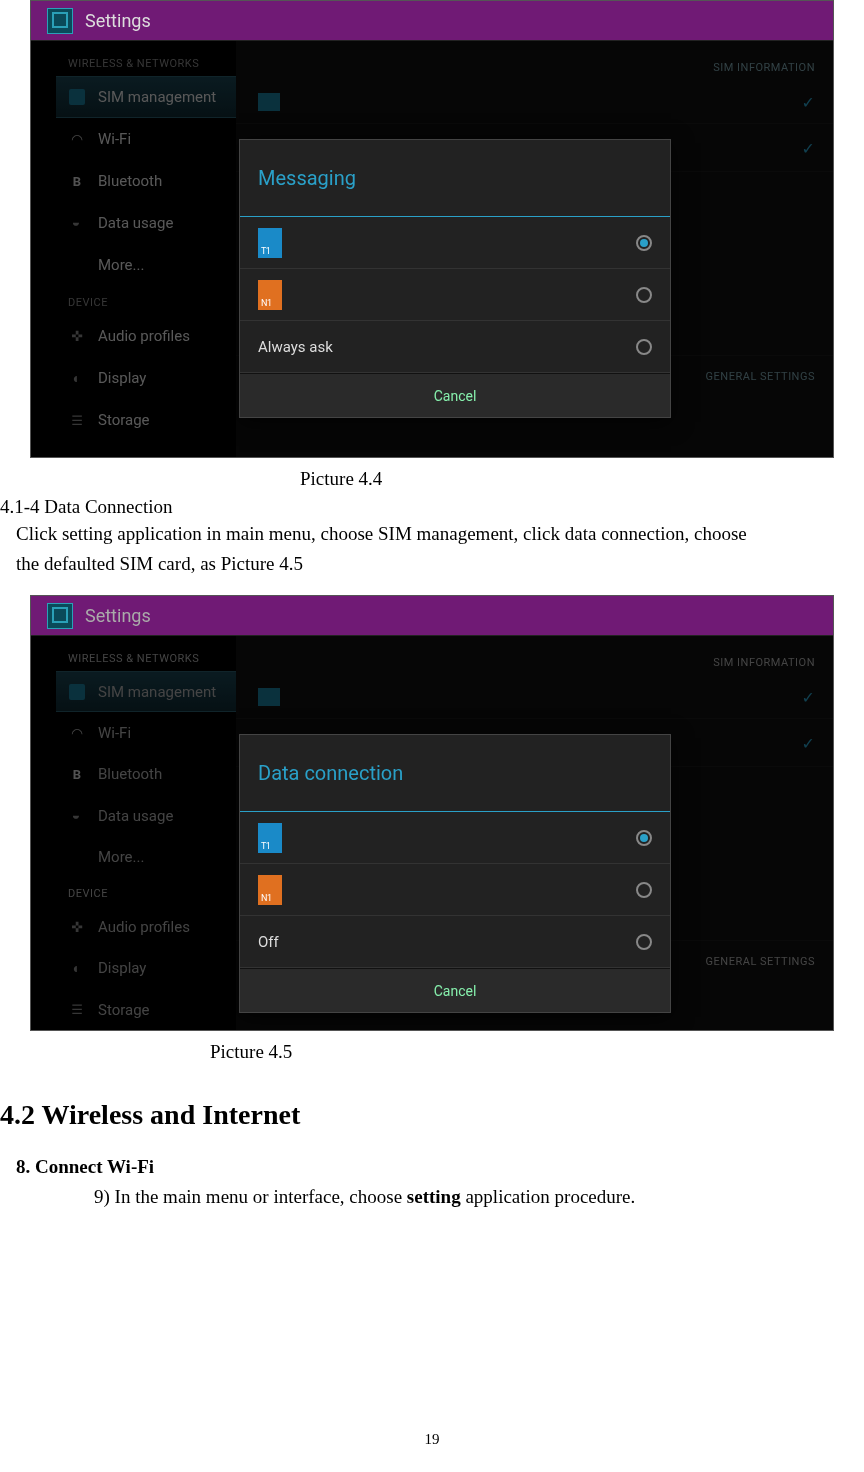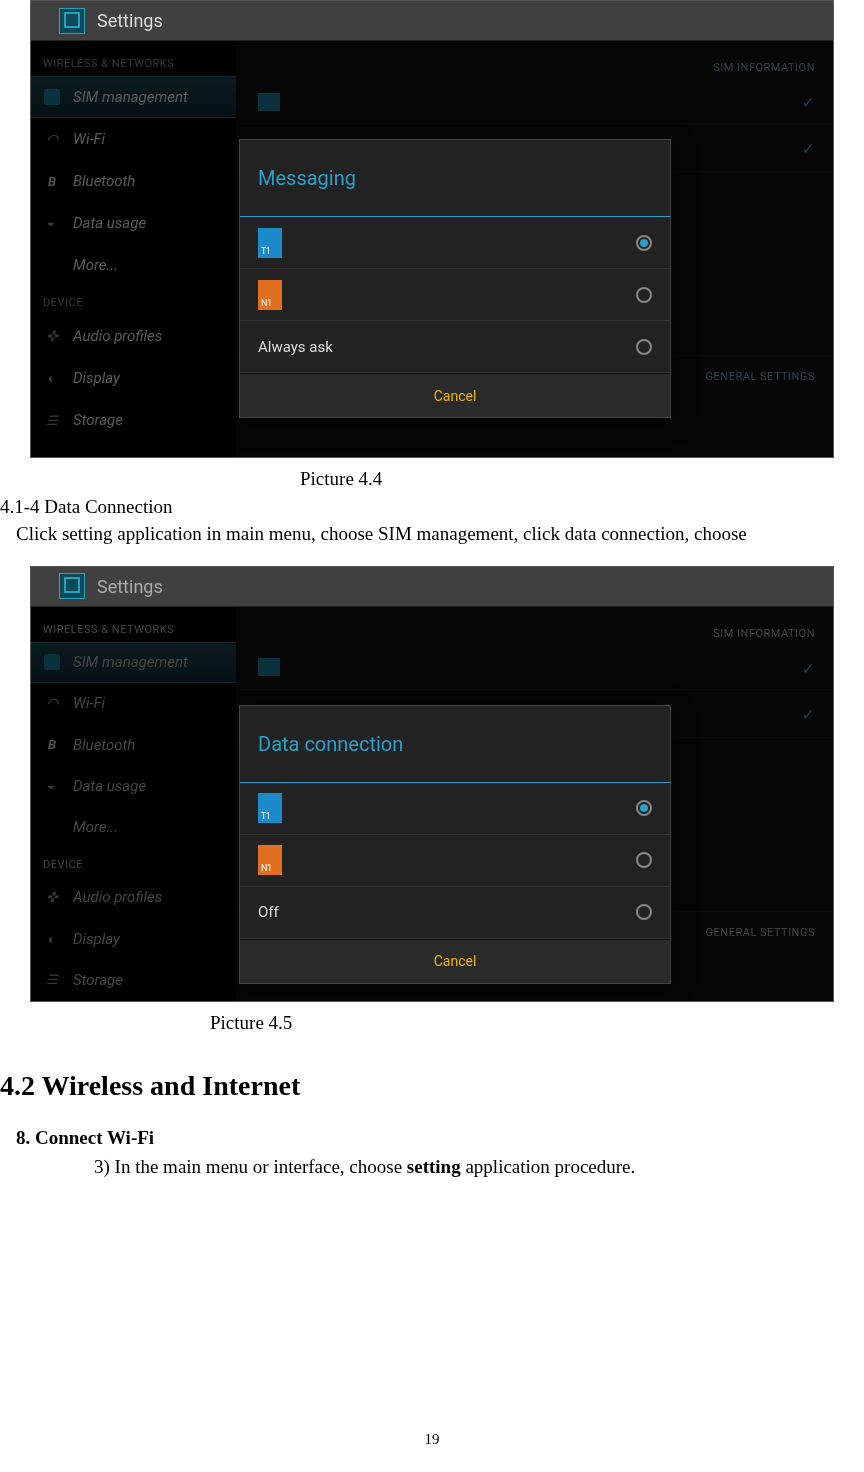--- a/index.html
+++ b/index.html
@@ -22,22 +22,22 @@
     color: #ccc;
     overflow: hidden;
   }
   .ss1 { height: 458px; }
   .ss2 { height: 436px; }
 
   .titlebar {
     height: 40px;
     display: flex;
     align-items: center;
-    padding: 0 28px;
-    background: #404040;
+    padding: 0 16px;
+    background: #701a75;
     border-bottom: 1px solid #222;
   }
   .titlebar .app-icon {
     width: 26px; height: 26px;
     background: #0a4a5a;
     border: 1px solid #2aa0b8;
     margin-right: 12px;
     display: flex; align-items: center; justify-content: center;
   }
   .titlebar .app-icon::before {
@@ -50,36 +50,36 @@
   .titlebar .title { font-size: 18px; color: #ddd; }
 
   .body-flex { display: flex; height: calc(100% - 40px); position: relative; }
 
   .sidebar {
     width: 205px;
     background: #000;
     display: flex;
     flex-direction: column;
     padding-top: 6px;
+    padding-left: 25px;
   }
   .side-header {
     font-size: 11px;
     color: #888;
     padding: 10px 12px 6px 12px;
     letter-spacing: 0.5px;
   }
   .side-item {
     display: flex;
     align-items: center;
     height: 42px;
     padding: 0 12px;
     gap: 12px;
     color: #ddd;
     font-size: 15px;
-    font-style: italic;
   }
   .side-item.active {
     background: linear-gradient(#1a4452, #0f2a33);
     border-top: 1px solid #2a5a6a;
     border-bottom: 1px solid #2a5a6a;
   }
   .side-icon {
     width: 18px; height: 18px;
     display: flex; align-items: center; justify-content: center;
     color: #ccc;
@@ -177,21 +177,21 @@
     width: 8px; height: 8px;
     background: #2aa0c8;
     border-radius: 50%;
   }
   .dlg-btn {
     height: 44px;
     display: flex;
     align-items: center;
     justify-content: center;
     background: #2a2a2a;
-    color: #eab308;
+    color: #86efac;
     font-size: 14px;
     border-top: 1px solid #111;
   }
 
   
   .caption {
     text-align: left;
     font-weight: normal;
     margin: 10px 0 6px 0;
     font-size: 19px;
@@ -315,20 +315,21 @@
         </div>
         <div class="dlg-btn">Cancel</div>
       </div>
     </div>
   </div>
 
   <div class="doc-text">
     <div class="caption cap1">Picture 4.4</div>
     <div class="subhead">4.1-4 Data Connection</div>
     <div class="para">Click setting application in main menu, choose SIM management, click data connection, choose</div>
+    <div class="para">the defaulted SIM card, as Picture 4.5</div>
   </div>
 
   <div class="screenshot ss2 blurry2" style="margin-top:18px;">
     <div class="titlebar">
       <div class="app-icon"></div>
       <div class="title">Settings</div>
     </div>
     <div class="body-flex">
       <div class="sidebar">
         <div class="side-header">WIRELESS &amp; NETWORKS</div>
@@ -407,18 +408,18 @@
         <div class="dlg-btn">Cancel</div>
       </div>
     </div>
   </div>
 
   <div class="doc-text">
     <div class="caption cap2">Picture 4.5</div>
     <div class="h2">4.2 Wireless and Internet</div>
     <div class="para b">8. Connect Wi-Fi</div>
     <div class="para indent">
-      <span>3) In the main menu or interface, choose </span><span class="b">setting</span><span> application procedure.</span>
+      <span>9) In the main menu or interface, choose </span><span class="b">setting</span><span> application procedure.</span>
     </div>
   </div>
 
   <div class="pagenum">19</div>
 </div>
 
 </body></html>

